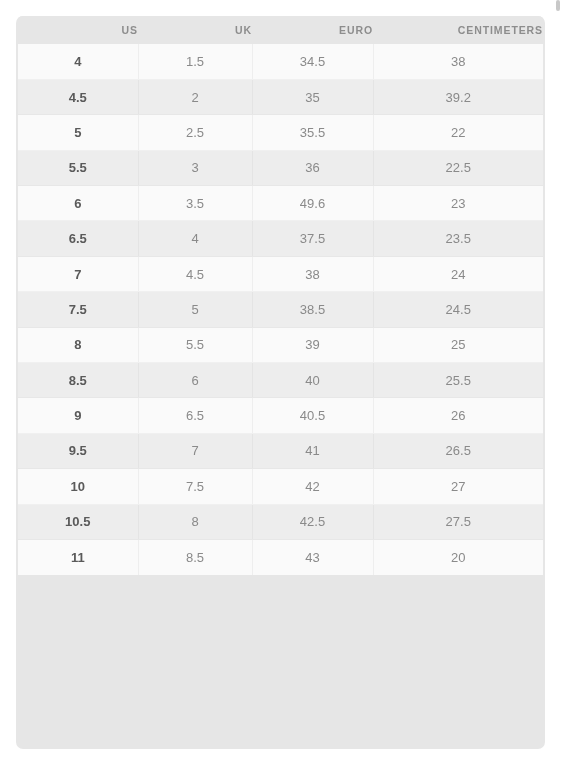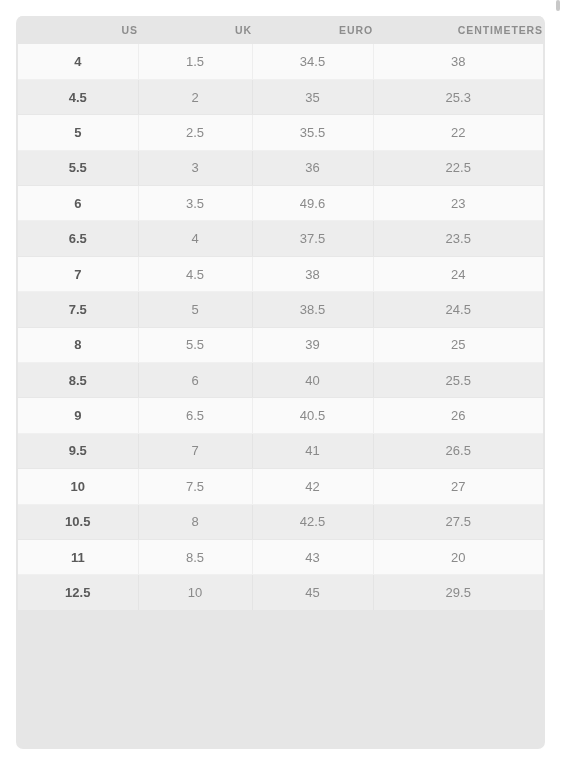--- a/index.html
+++ b/index.html
@@ -129,21 +129,21 @@
           <tr class="row-odd">
             <td class="us-cell">4</td>
             <td>1.5</td>
             <td>34.5</td>
             <td>38</td>
           </tr>
           <tr class="row-even">
             <td class="us-cell">4.5</td>
             <td>2</td>
             <td>35</td>
-            <td>25.3</td>
+            <td>39.2</td>
           </tr>
           <tr class="row-odd">
             <td class="us-cell">5</td>
             <td>2.5</td>
             <td>35.5</td>
             <td>22</td>
           </tr>
           <tr class="row-even">
             <td class="us-cell">5.5</td>
             <td>3</td>
@@ -209,23 +209,17 @@
             <td>8</td>
             <td>42.5</td>
             <td>27.5</td>
           </tr>
           <tr class="row-odd">
             <td class="us-cell">11</td>
             <td>8.5</td>
             <td>43</td>
             <td>20</td>
           </tr>
-          <tr class="row-even">
-            <td class="us-cell">12.5</td>
-            <td>10</td>
-            <td>45</td>
-            <td>29.5</td>
-          </tr>
         </tbody>
     </table>
   </div>
 
 </div>
 
 </body></html>

